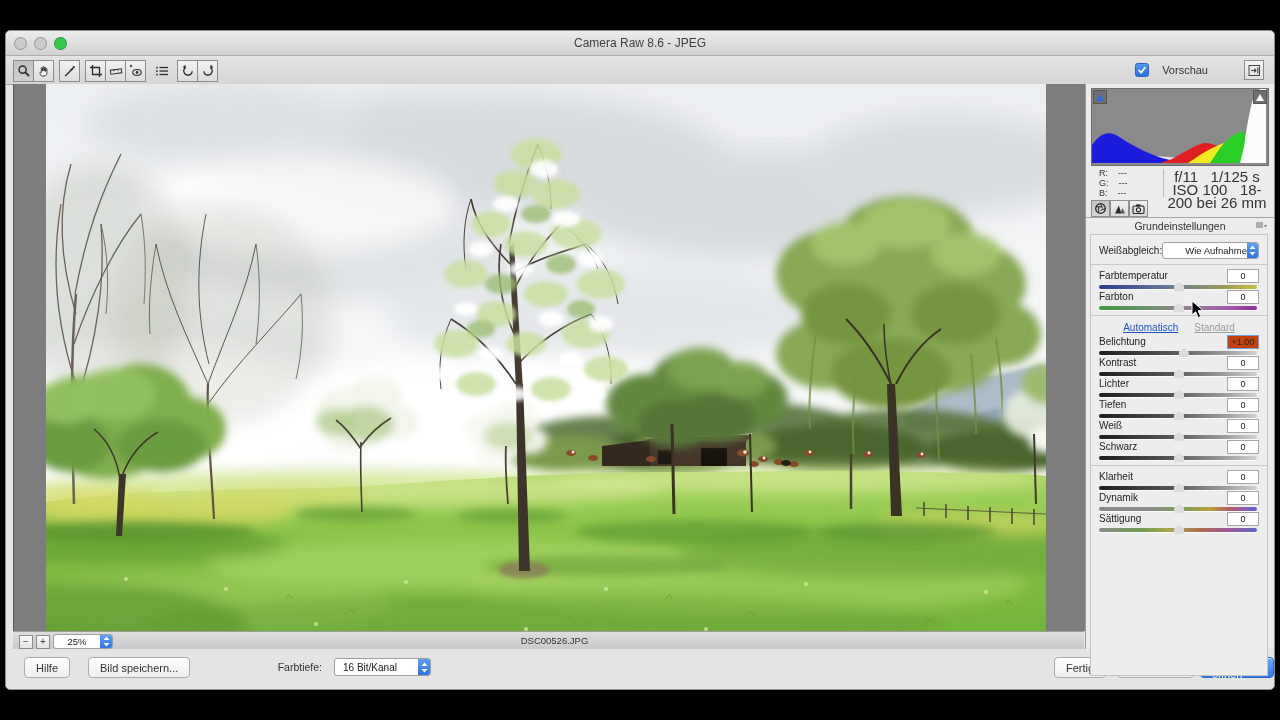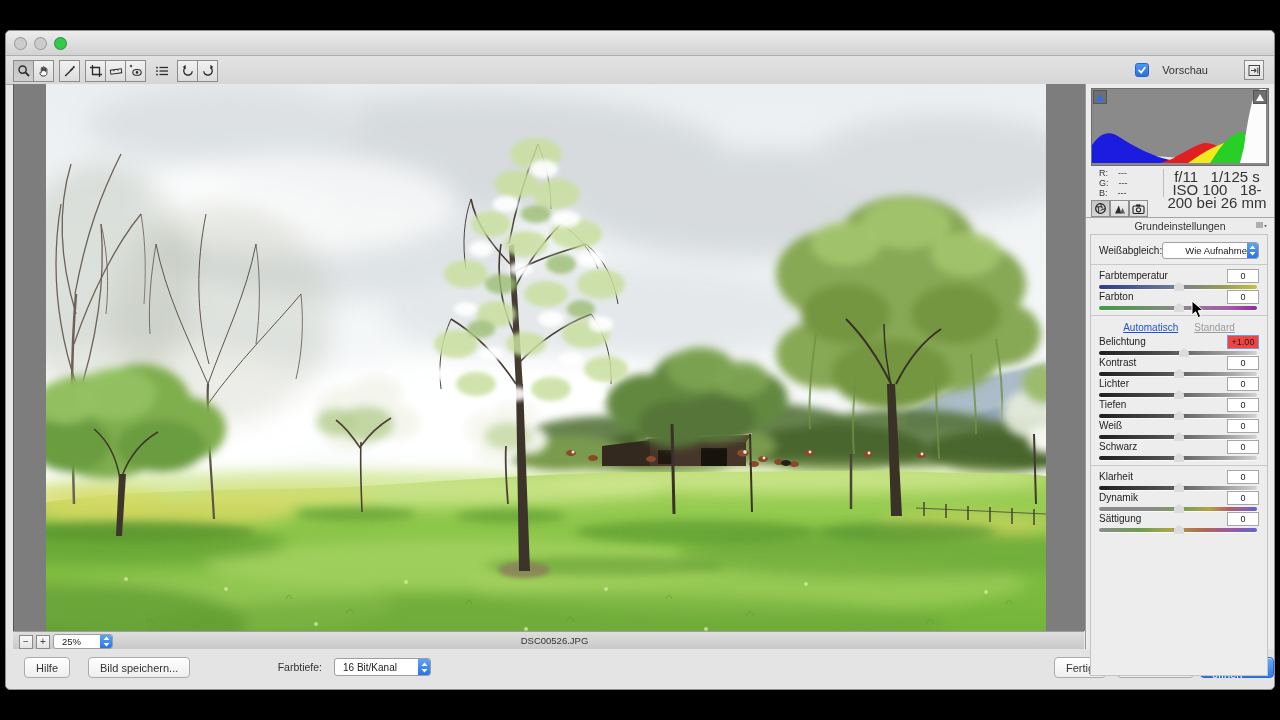--- a/index.html
+++ b/index.html
@@ -35,21 +35,21 @@
           border-left:1px solid #565656;border-right:1px solid #565656;}
   .photo{position:absolute;left:32px;top:0;width:1000px;height:547px;background:#eef1f2;}
   .photo svg{display:block;width:100%;height:100%;}
   
   .statusbar{position:absolute;left:7px;top:600px;width:1071px;height:17px;
              background:linear-gradient(#dedede,#c9c9c9);border-top:1px solid #9e9e9e;border-bottom:1px solid #a8a8a8;}
   .zoomctl{position:absolute;left:6px;top:2px;display:flex;align-items:center;gap:3px;}
   .zbtn{width:12px;height:12px;border:1px solid #8a8a8a;background:linear-gradient(#fafafa,#e3e3e3);
         font-size:10px;line-height:10px;color:#444;display:flex;align-items:center;justify-content:center;}
   .zoomfield{display:flex;align-items:center;height:13px;background:#fff;border:1px solid #9e9e9e;border-radius:3px;overflow:hidden;}
-  .zoomfield .val{font-size:9.5px;color:#222;padding:0 8px;min-width:30px;text-align:left;}
+  .zoomfield .val{font-size:9.5px;color:#222;padding:0 8px;min-width:30px;text-align:center;}
   .stepper{width:12px;align-self:stretch;background:linear-gradient(#5ea2f6,#2b73e6);
            display:flex;align-items:center;justify-content:center;}
   .filename{position:absolute;left:0;right:0;top:3px;text-align:center;font-size:9.5px;color:#333;margin-left:12px;}
   
   .bottombar{position:absolute;left:0;top:618px;right:0;height:39px;background:#e4e4e4;border-radius:0 0 5px 5px;}
   .btn{position:absolute;top:8px;height:19px;display:inline-flex;align-items:center;justify-content:center;
        background:linear-gradient(#ffffff,#eeeeee);border:1px solid #ababab;border-radius:4px;
        font-size:11px;color:#333;padding:0 11px;box-shadow:0 1px 0 rgba(255,255,255,.6) inset;}
   .btn.primary{background:linear-gradient(#69acfa,#2d79e8);border-color:#2a66cf;color:#fff;}
   .depth-label{position:absolute;top:12px;font-size:10.5px;color:#333;padding-left:39px;}
@@ -83,21 +83,21 @@
   .wb-ddl{display:flex;align-items:center;width:100px;height:15px;background:#fff;border:1px solid #a0a0a0;border-radius:3px;overflow:hidden;padding-left:16px;}
   .wb-ddl .val{flex:1;font-size:9.5px;color:#222;padding-left:6px;white-space:nowrap;}
   .sep{height:1px;background:#c9c9c9;margin:4px -8px 4px -8px;}
   .links{display:flex;justify-content:center;gap:16px;height:15px;align-items:center;}
   .link-auto{font-size:10px;color:#1d55c8;text-decoration:underline;}
   .link-std{font-size:10px;color:#9b9b9b;text-decoration:underline;}
   .srow{position:relative;height:21px;}
   .srow .lbl{position:absolute;left:0;top:1px;font-size:10px;color:#222;}
   .vbox{position:absolute;right:0;top:0;width:30px;height:12px;background:#fff;border:1px solid #a6a6a6;
         font-size:9px;color:#222;text-align:center;line-height:12px;}
-  .vbox.sel{background:#ef4444;border-color:#6d9fe0;}
+  .vbox.sel{background:#c2410c;border-color:#6d9fe0;}
   .trk{position:absolute;left:0;right:2px;top:16px;height:4px;border-radius:2px;box-shadow:0 1px 0 rgba(255,255,255,.7);}
   .trk.neutral{background:linear-gradient(90deg,#1e1e1e,#555 45%,#999 78%,#d2d2d2);}
   .trk.temp{background:linear-gradient(90deg,#2c3c8e,#6c7a9a 45%,#9a9a55 78%,#c6c23e);}
   .trk.tint{background:linear-gradient(90deg,#3f9c3f,#8a8a8a 50%,#a85aad 82%,#8c2a9c);}
   .trk.vib{background:linear-gradient(90deg,#8a8a8a,#8a8a8a 32%,#7fa050 55%,#b9a040 70%,#b06060 82%,#8f5fae 92%,#5a62c8);}
   .trk.sat{background:linear-gradient(90deg,#8c8c8c,#6f9a54 25%,#a8a84e 45%,#b06a4e 65%,#9e5a9e 82%,#5f66c6);}
   .thumb{position:absolute;top:13px;width:10px;height:9px;background:#dcdcdc;
          clip-path:polygon(50% 0,100% 42%,100% 100%,0 100%,0 42%);filter:drop-shadow(0 0 0.6px #444);}
   .cursor{position:absolute;left:1191px;top:300px;pointer-events:none;}
 </style>
@@ -106,20 +106,21 @@
 
 <div class="screen">
   <div class="window">
 
     <div class="titlebar">
       <div class="lights">
         <div class="light close"></div>
         <div class="light min"></div>
         <div class="light zoom"></div>
       </div>
+      <div class="title">Camera Raw 8.6 - JPEG</div>
     </div>
 
     <div class="toolbar">
       <div class="tools" id="tools">
           <div class="tool sel">
             <svg width="14" height="14" viewBox="0 0 14 14">
               <circle cx="5.6" cy="5.6" r="3.6" fill="none" stroke="#2b2b2b" stroke-width="1.4"></circle>
               <line x1="8.4" y1="8.4" x2="12" y2="12" stroke="#2b2b2b" stroke-width="1.8"></line>
             </svg>
           </div>

